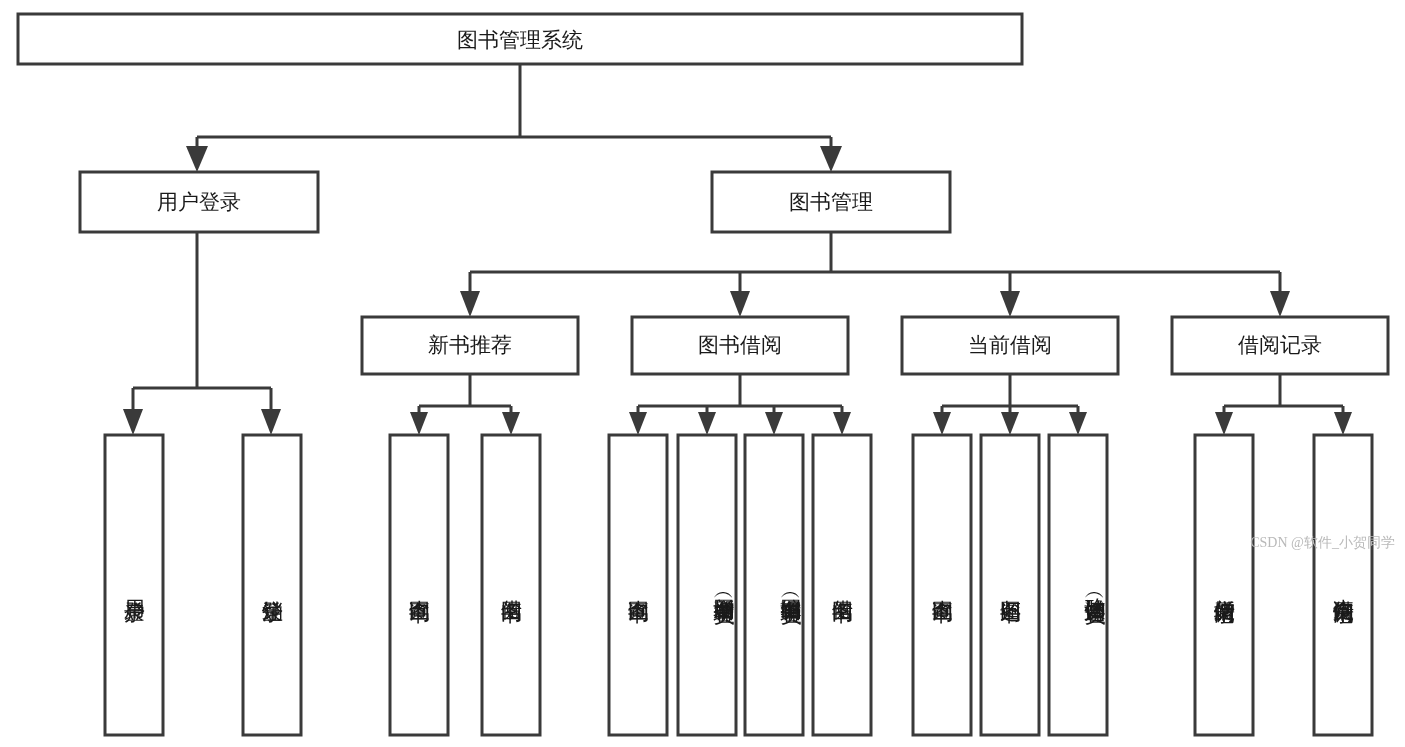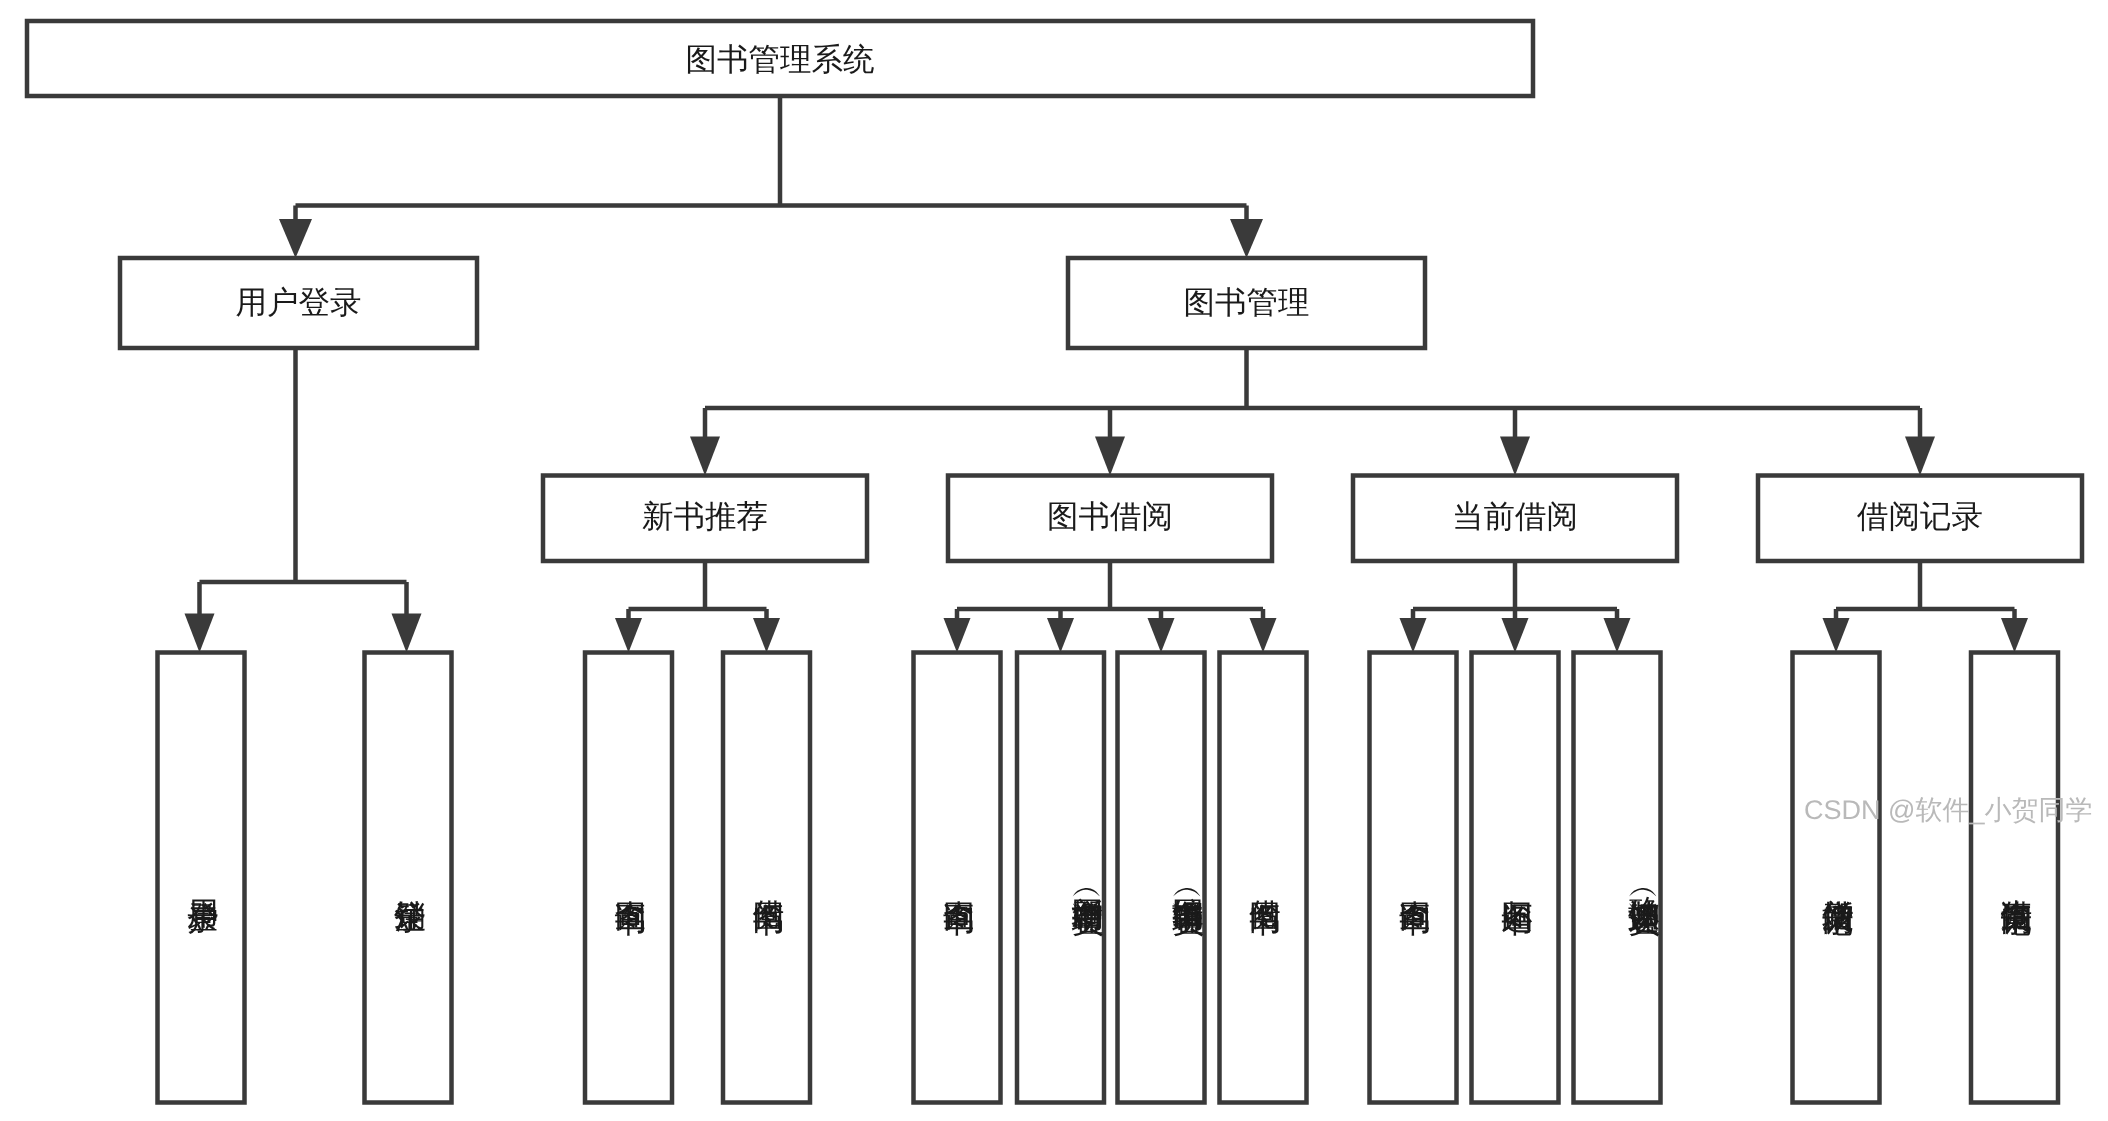--- a/index.html
+++ b/index.html
@@ -55,22 +55,22 @@
     line-height: 1.18;
     letter-spacing: 1px;
     white-space: nowrap;
     pointer-events: none;
   }
   .watermark {
     position: absolute;
     right: 10px;
     bottom: 5px;
     color: #b9b9b9;
-    font-size: 18px;
-    font-family: Liberation Sans, sans-serif;
+    font-size: 14px;
+    font-family: Liberation Serif, serif;
     white-space: nowrap;
   }
 </style>
 </head>
 <body>
 
 <div id="diagram-root">
 
   <svg width="1405" height="747" viewBox="0 0 1405 747">
 

